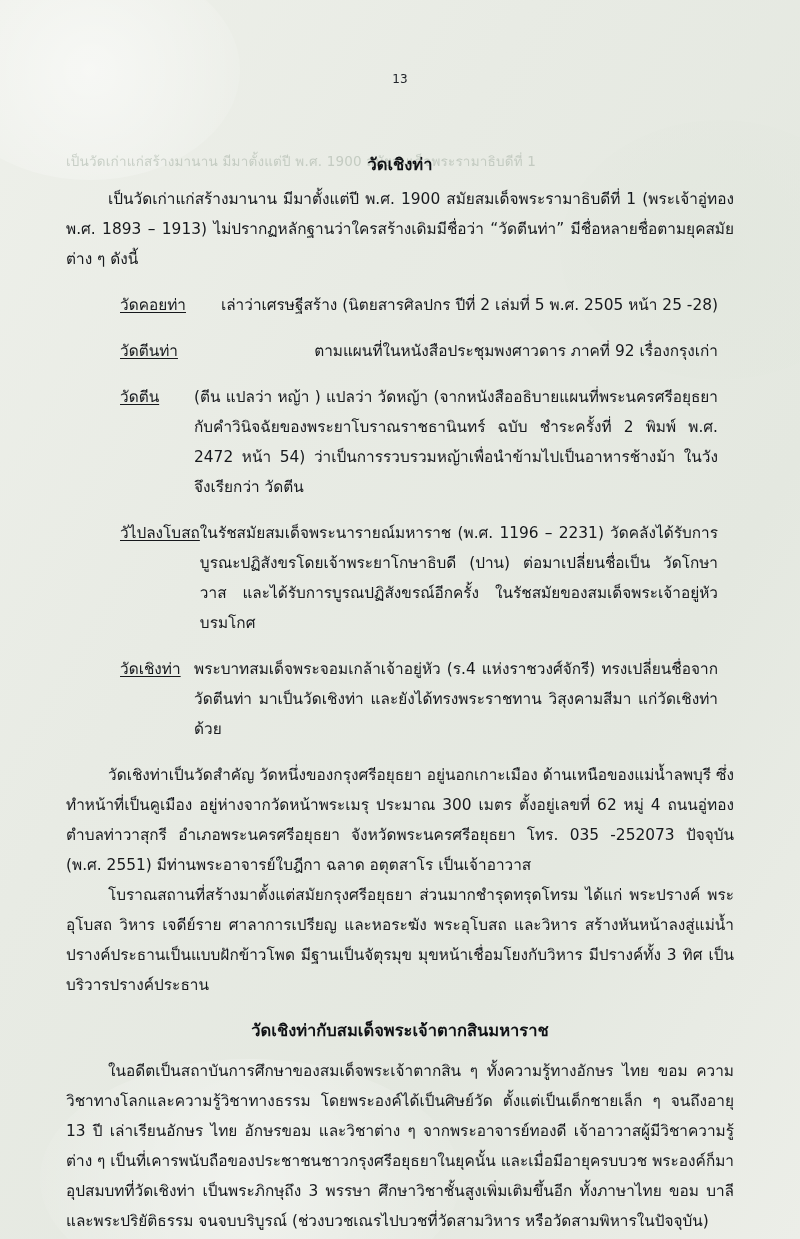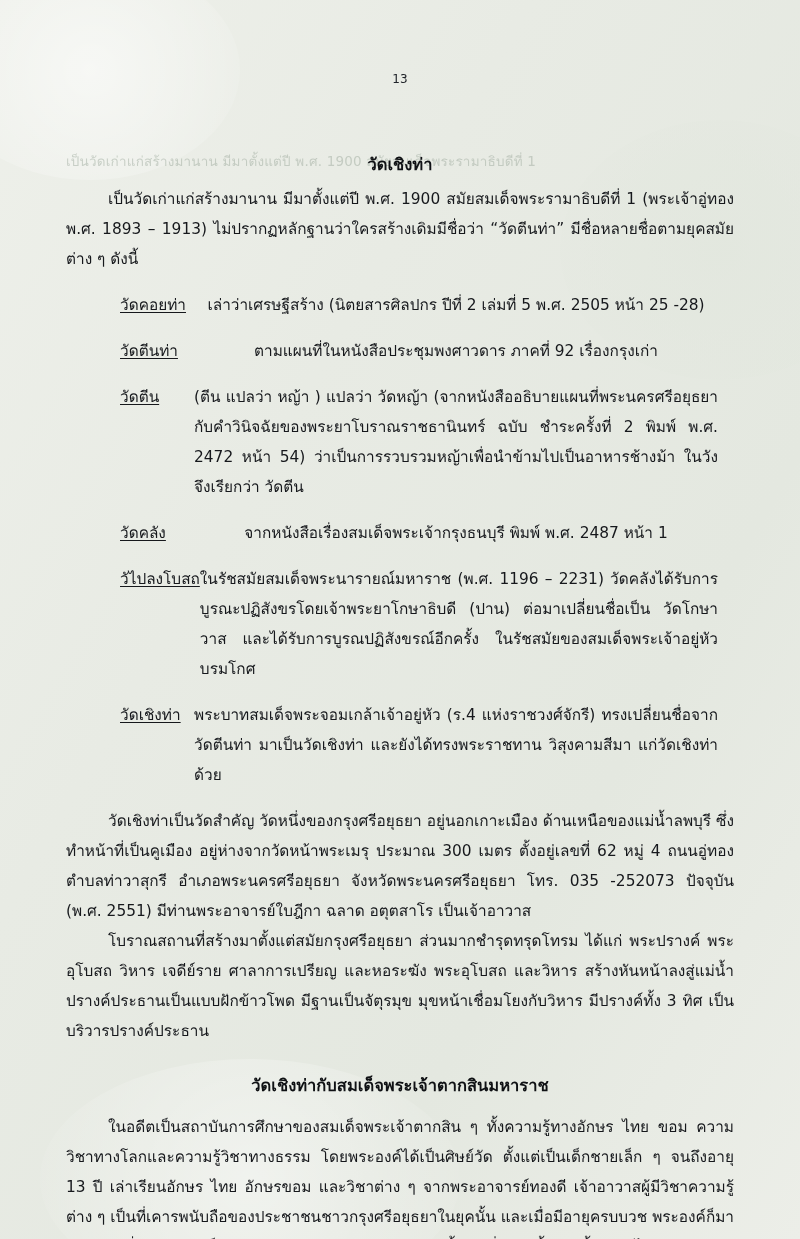--- a/index.html
+++ b/index.html
@@ -73,23 +73,22 @@
   h1.section-title,
   h2.section-title {
     font-size: 16.5px;
     font-weight: bold;
     text-align: center;
     margin: 0 0 4px 0;
     line-height: 30px;
     color: #0f1114;
   }
   h2.section-title {
-    margin-top: 26px;
+    margin-top: 16px;
     margin-bottom: 10px;
-    font-family: Liberation Mono, monospace;
   }
 
   p.para {
     margin: 0;
     text-align: justify;
     text-justify: inter-word;
     text-indent: 42px;
     color: #16181c;
   }
   p.para.no-indent { text-indent: 0; }
@@ -102,21 +101,21 @@
   .entry .term {
     flex: 0 0 112px;
     padding-left: 38px;
     box-sizing: border-box;
     text-decoration: underline;
     text-underline-offset: 2px;
     white-space: nowrap;
   }
   .entry .desc {
     flex: 1 1 auto;
-    text-align: center;
+    text-align: right;
   }
   .entry .desc.justify {
     text-align: justify;
   }
 </style>
 </head>
 <body>
 
 <div class="page">
   <div class="blotch b1"></div>
@@ -143,24 +142,20 @@
       <div class="entry">
         <div class="term">วัดตีนท่า</div>
         <div class="desc">ตามแผนที่ในหนังสือประชุมพงศาวดาร ภาคที่ 92 เรื่องกรุงเก่า</div>
       </div>
 
       <div class="entry">
         <div class="term">วัดตีน</div>
         <div class="desc justify">(ตีน แปลว่า หญ้า ) แปลว่า วัดหญ้า (จากหนังสืออธิบายแผนที่พระนครศรีอยุธยา กับคำวินิจฉัยของพระยาโบราณราชธานินทร์ ฉบับ ชำระครั้งที่ 2 พิมพ์ พ.ศ. 2472 หน้า 54) ว่าเป็นการรวบรวมหญ้าเพื่อนำข้ามไปเป็นอาหารช้างม้า ในวังจึงเรียกว่า วัดตีน</div>
       </div>
 
-      <div class="entry">
-        <div class="term">วัดคลัง</div>
-        <div class="desc">จากหนังสือเรื่องสมเด็จพระเจ้ากรุงธนบุรี พิมพ์ พ.ศ. 2487  หน้า 1</div>
-      </div>
 
       <div class="entry">
         <div class="term">วัไปลงโบสถ</div>
         <div class="desc justify">ในรัชสมัยสมเด็จพระนารายณ์มหาราช (พ.ศ. 1196 – 2231) วัดคลังได้รับการบูรณะปฏิสังขรโดยเจ้าพระยาโกษาธิบดี (ปาน) ต่อมาเปลี่ยนชื่อเป็น วัดโกษาวาส และได้รับการบูรณปฏิสังขรณ์อีกครั้ง ในรัชสมัยของสมเด็จพระเจ้าอยู่หัวบรมโกศ</div>
       </div>
 
       <div class="entry">
         <div class="term">วัดเชิงท่า</div>
         <div class="desc justify">พระบาทสมเด็จพระจอมเกล้าเจ้าอยู่หัว (ร.4 แห่งราชวงศ์จักรี) ทรงเปลี่ยนชื่อจากวัดตีนท่า มาเป็นวัดเชิงท่า และยังได้ทรงพระราชทาน วิสุงคามสีมา แก่วัดเชิงท่าด้วย</div>
       </div>

